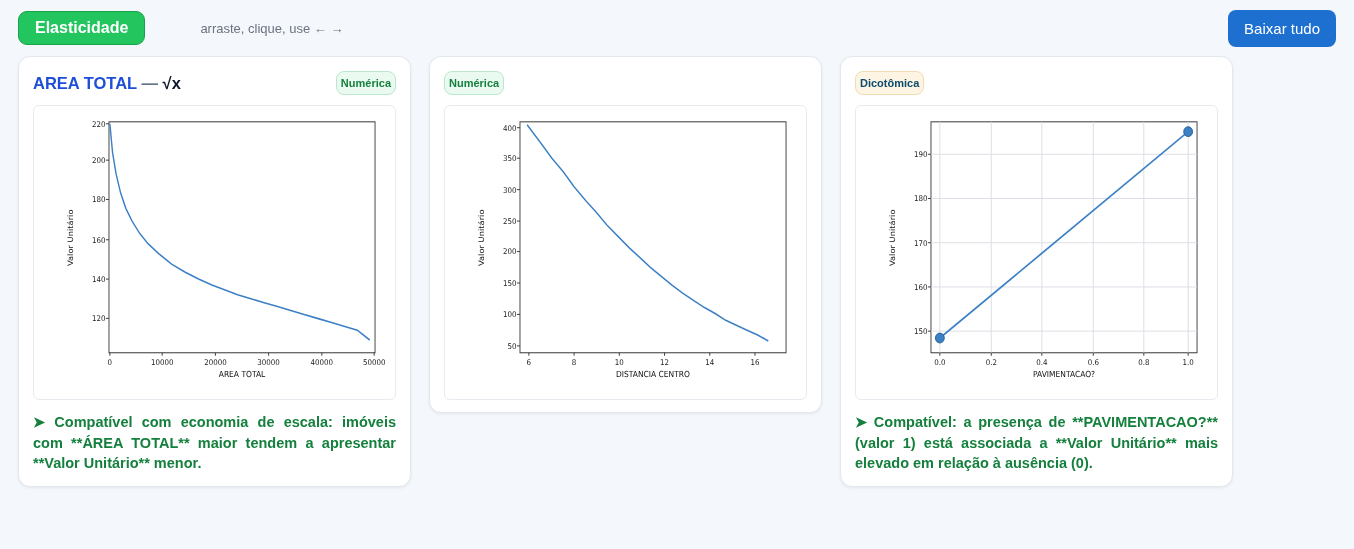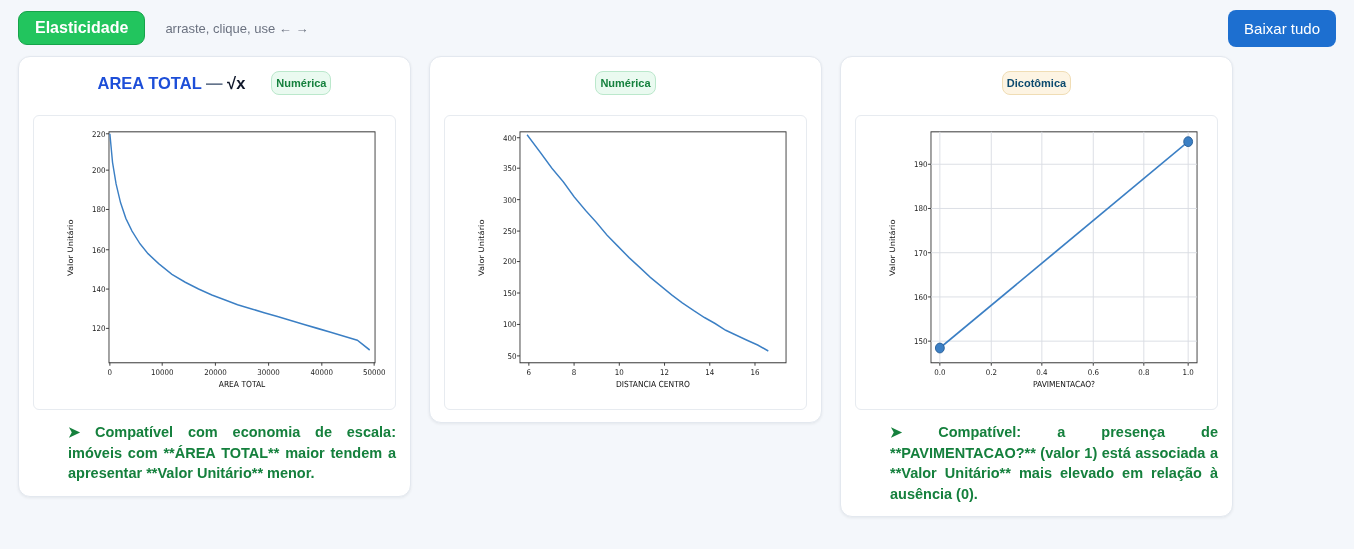--- a/index.html
+++ b/index.html
@@ -15,20 +15,21 @@
     position: relative;
     background: #f4f7fb;
   }
   
   .topbar {
     height: 56px;
     display: flex;
     align-items: center;
     padding: 0 18px;
     position: relative;
+    gap: 35px;
   }
   .pill-elast {
     background: #22c55e;
     color: #ffffff;
     font-weight: bold;
     font-size: 16px;
     padding: 8px 16px;
     border-radius: 9px;
     border: 1px solid #16a34a;
     line-height: 1;
@@ -62,22 +63,22 @@
     background: #ffffff;
     border: 1px solid #e3e8ef;
     border-radius: 12px;
     box-shadow: 0 1px 3px rgba(16,24,40,.07);
     width: 393px;
     padding: 14px 14px 12px 14px;
   }
   .card-head {
     display: flex;
     align-items: center;
-    justify-content: center;
-    margin-bottom: 20px;
+    justify-content: space-between;
+    margin-bottom: 10px;
     gap: 26px;
   }
   .card-title {
     color: #1d4ed8;
     font-weight: bold;
     font-size: 16.5px;
     white-space: nowrap;
   }
   .card-title .dash { color: #64748b; font-weight: bold; }
   .card-title .tf { color: #0f172a; font-weight: bold; }
@@ -100,21 +101,20 @@
   }
   svg.plot { display: block; width: 100%; height: 100%; }
 
   .note {
     margin-top: 12px;
     color: #15803d;
     font-weight: bold;
     font-size: 14.5px;
     line-height: 1.42;
     text-align: justify;
-    margin-left: 35px;
   }
 </style>
 </head>
 <body>
 
 <div id="app">
 
   <div class="topbar">
     <div class="pill-elast">Elasticidade</div>
     <div class="hint">arraste, clique, use ← →</div>

